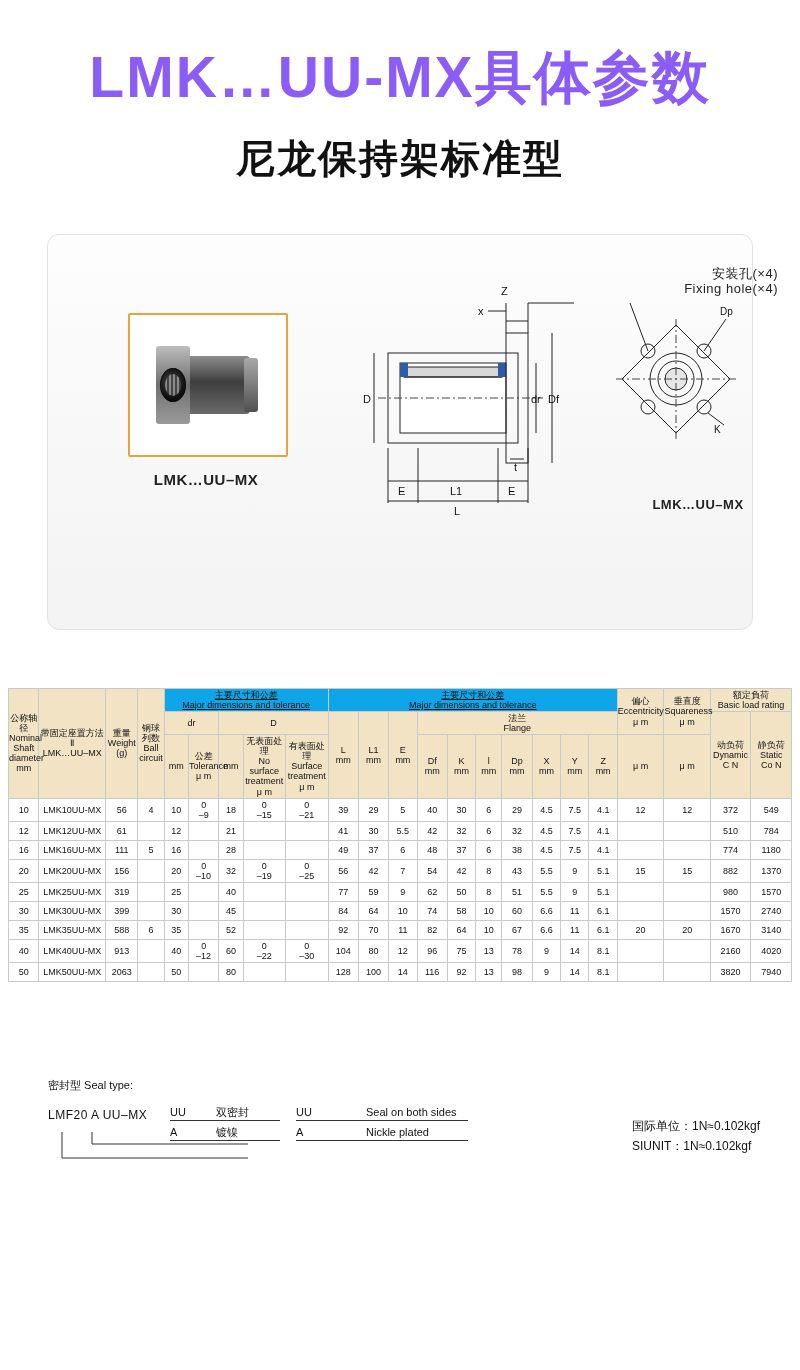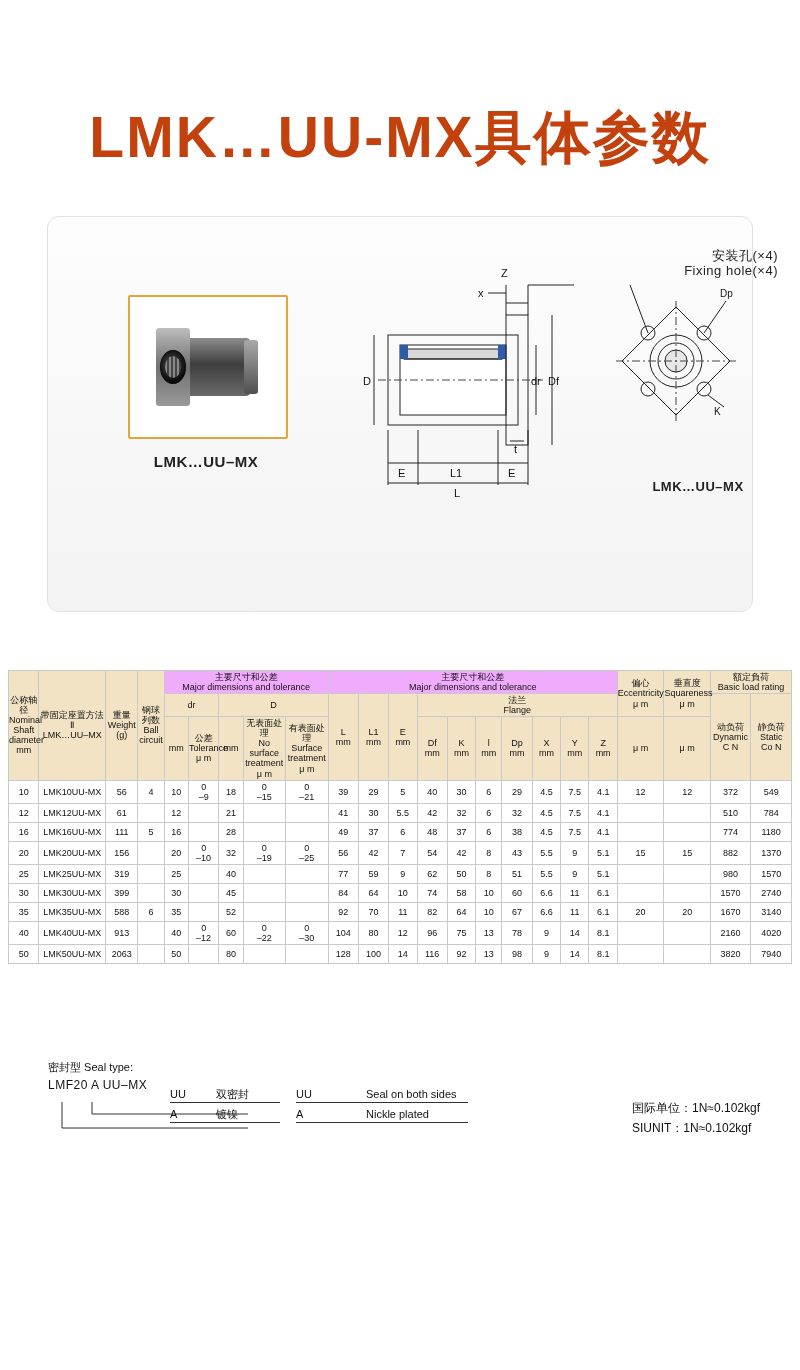--- a/index.html
+++ b/index.html
@@ -6,21 +6,21 @@
   body{
     width:800px;height:1370px;background:#ffffff;
     font-family:"Liberation Sans", sans-serif;color:#111;
     -webkit-font-smoothing:antialiased;
   }
   .page{position:relative;width:800px;height:1370px;overflow:hidden;}
 
   
   .title-main{
     text-align:center;font-size:57px;font-weight:bold;letter-spacing:2px;
-    margin-top:108px;line-height:1.05;color:#c2410c;
+    margin-top:48px;line-height:1.05;color:#8b5cf6;
   }
   .title-sub{
     text-align:center;font-size:39px;font-weight:bold;letter-spacing:2px;
     margin-top:24px;color:#111;
   }
 
   
   .panel{
     position:relative;margin:48px auto 0 auto;width:704px;height:394px;
     background:linear-gradient(180deg,#fdfdfd 0%,#f3f3f3 100%);
@@ -70,50 +70,51 @@
   
   table.spec{
     border-collapse:collapse;margin:58px auto 0 auto;width:784px;
     font-size:9px;table-layout:fixed;
   }
   table.spec th,table.spec td{
     border:1px solid #c9c9c9;text-align:center;vertical-align:middle;
     padding:1px 0;line-height:1.12;
   }
   table.spec thead th{background:#f2e3c4;font-weight:normal;color:#111;}
-  table.spec thead th.grp{background:#f0abfc;}
+  table.spec thead th.grp{background:#0ea5e9;text-decoration:underline;}
   table.spec tbody td{background:#ffffff;height:16px;}
   .cn{display:block;}
   .en{display:block;}
   .u{display:block;}
 
   
   .footer{position:relative;margin-top:96px;height:120px;}
   .seal{position:absolute;left:48px;top:0;font-size:11px;color:#111;line-height:1.45;}
-  .seal-code{font-size:12px;letter-spacing:.5px;margin-top:1px;}
+  .seal-code{font-size:12px;letter-spacing:.5px;margin-top:13px;}
 
   .bracket{position:relative;margin-top:4px;width:260px;height:46px;}
   .bracket svg{position:absolute;left:0;top:0;}
 
   .legend{position:absolute;left:170px;top:24px;font-size:11px;}
   .legend .row{display:flex;align-items:center;height:20px;}
   .legend .k{width:46px;}
   .legend .v{}
 
   .legend2{position:absolute;left:296px;top:24px;font-size:11px;}
   .units{
     position:absolute;right:40px;top:38px;font-size:12px;text-align:left;line-height:1.7;
   }
 </style>
 </head>
 <body>
 
 <div class="page">
 
   <div class="title-main">LMK…UU-MX具体参数</div>
+  <div class="title-sub">尼龙保持架标准型</div>
 
   <div class="panel">
 
     <div class="photo-box">
       <div class="brg">
         <div class="body"></div>
         <div class="cap"></div>
         <div class="flange"></div>
         <div class="bore"></div>
       </div>

